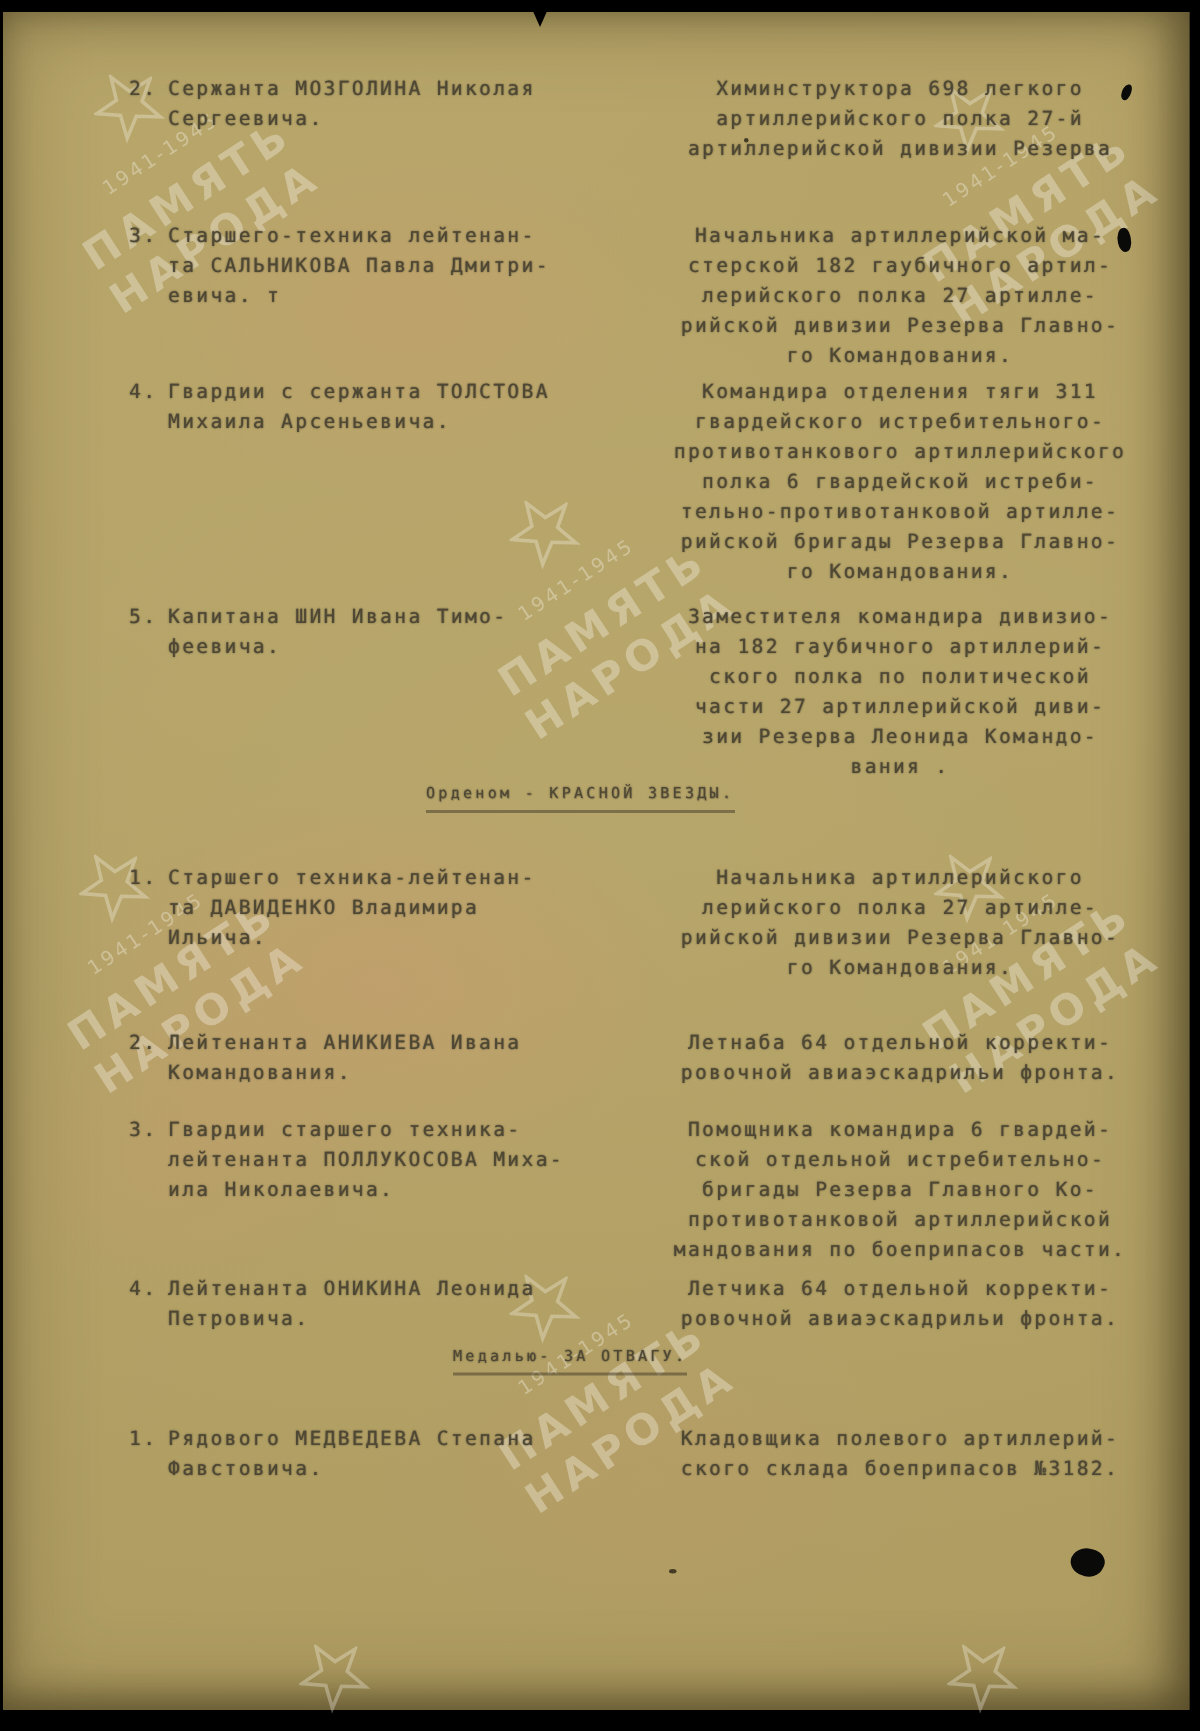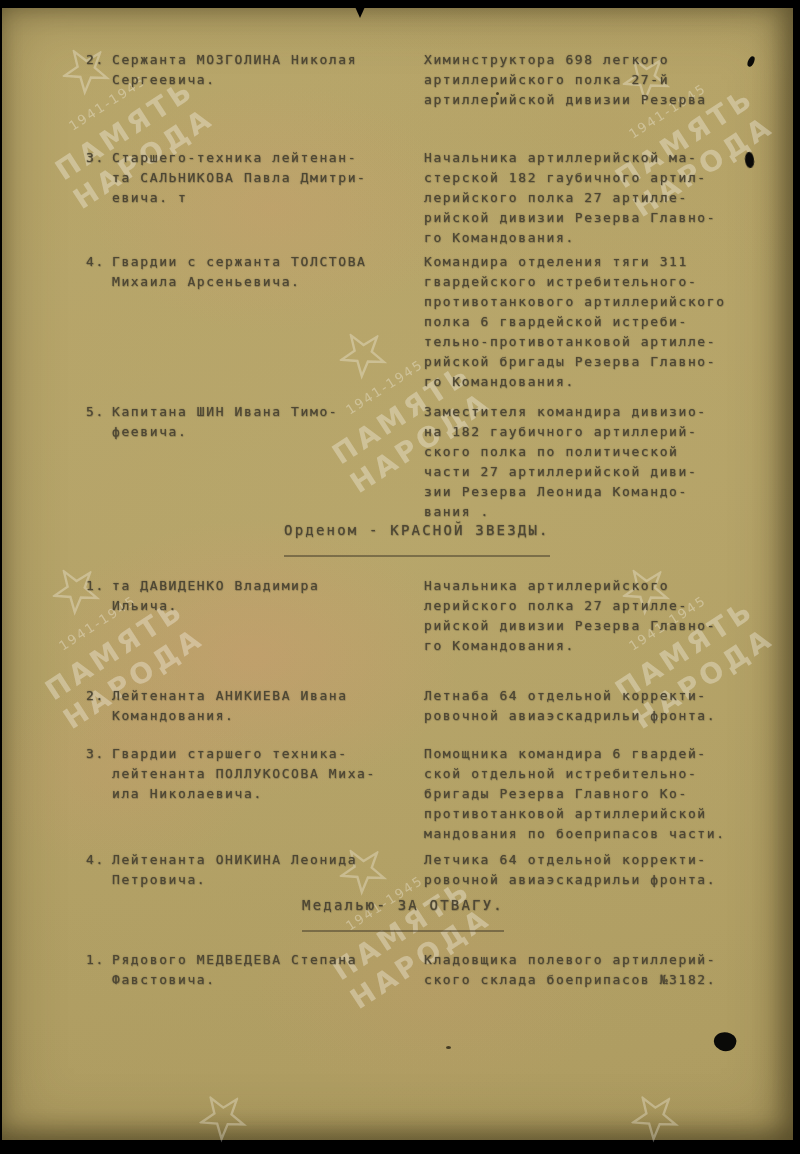--- a/index.html
+++ b/index.html
@@ -26,24 +26,24 @@
   }
   
   .ink{
     color:var(--ink,#4e4734);
     text-shadow:0 0 1.3px rgba(78,71,52,.9), .5px .5px 0 rgba(78,71,52,.25);
     filter:blur(.32px);
   }
   .entry{position:absolute;font-size:13px;line-height:20px;letter-spacing:1.6px;}
   .entry .num{position:absolute;left:86px;top:0;width:26px;}
   .entry .left{position:absolute;left:112px;top:0;width:310px;}
-  .entry .right{position:absolute;left:424px;top:0;width:352px;}
+  .entry .right{position:absolute;left:424px;top:0;width:352px;text-align:center;}
   .section-header{
-    position:absolute;font-size:14px;letter-spacing:2.2px;line-height:18px;
-    padding-bottom:16px;border-bottom:2px solid rgba(75,66,45,.55);
+    position:absolute;font-size:10px;letter-spacing:2.2px;line-height:18px;
+    padding-bottom:1px;border-bottom:2px solid rgba(75,66,45,.55);
   }
   
   .wm{
     position:absolute;width:190px;
     transform:rotate(-33deg);
     color:var(--wm,rgba(252,250,242,.34));
     text-align:center;
     font-family:"DejaVu Sans","Liberation Sans",sans-serif;
     pointer-events:none;
   }
@@ -180,20 +180,21 @@
           <div>ского полка по политической</div>
           <div>части 27 артиллерийской диви-</div>
           <div>зии Резерва Леонида Командо-</div>
           <div>вания .</div>
         </div>
       </div>
       <div class="section-header ink" style="top: 521px; left: 284px;">Орденом - КРАСНОЙ ЗВЕЗДЫ.</div>
       <div class="entry ink" style="top: 576px;">
         <div class="num">1.</div>
         <div class="left">
+          <div>Старшего техника-лейтенан-</div>
           <div>та ДАВИДЕНКО Владимира</div>
           <div>Ильича.</div>
         </div>
         <div class="right">
           <div>Начальника артиллерийского</div>
           <div>лерийского полка 27 артилле-</div>
           <div>рийской дивизии Резерва Главно-</div>
           <div>го Командования.</div>
         </div>
       </div>

